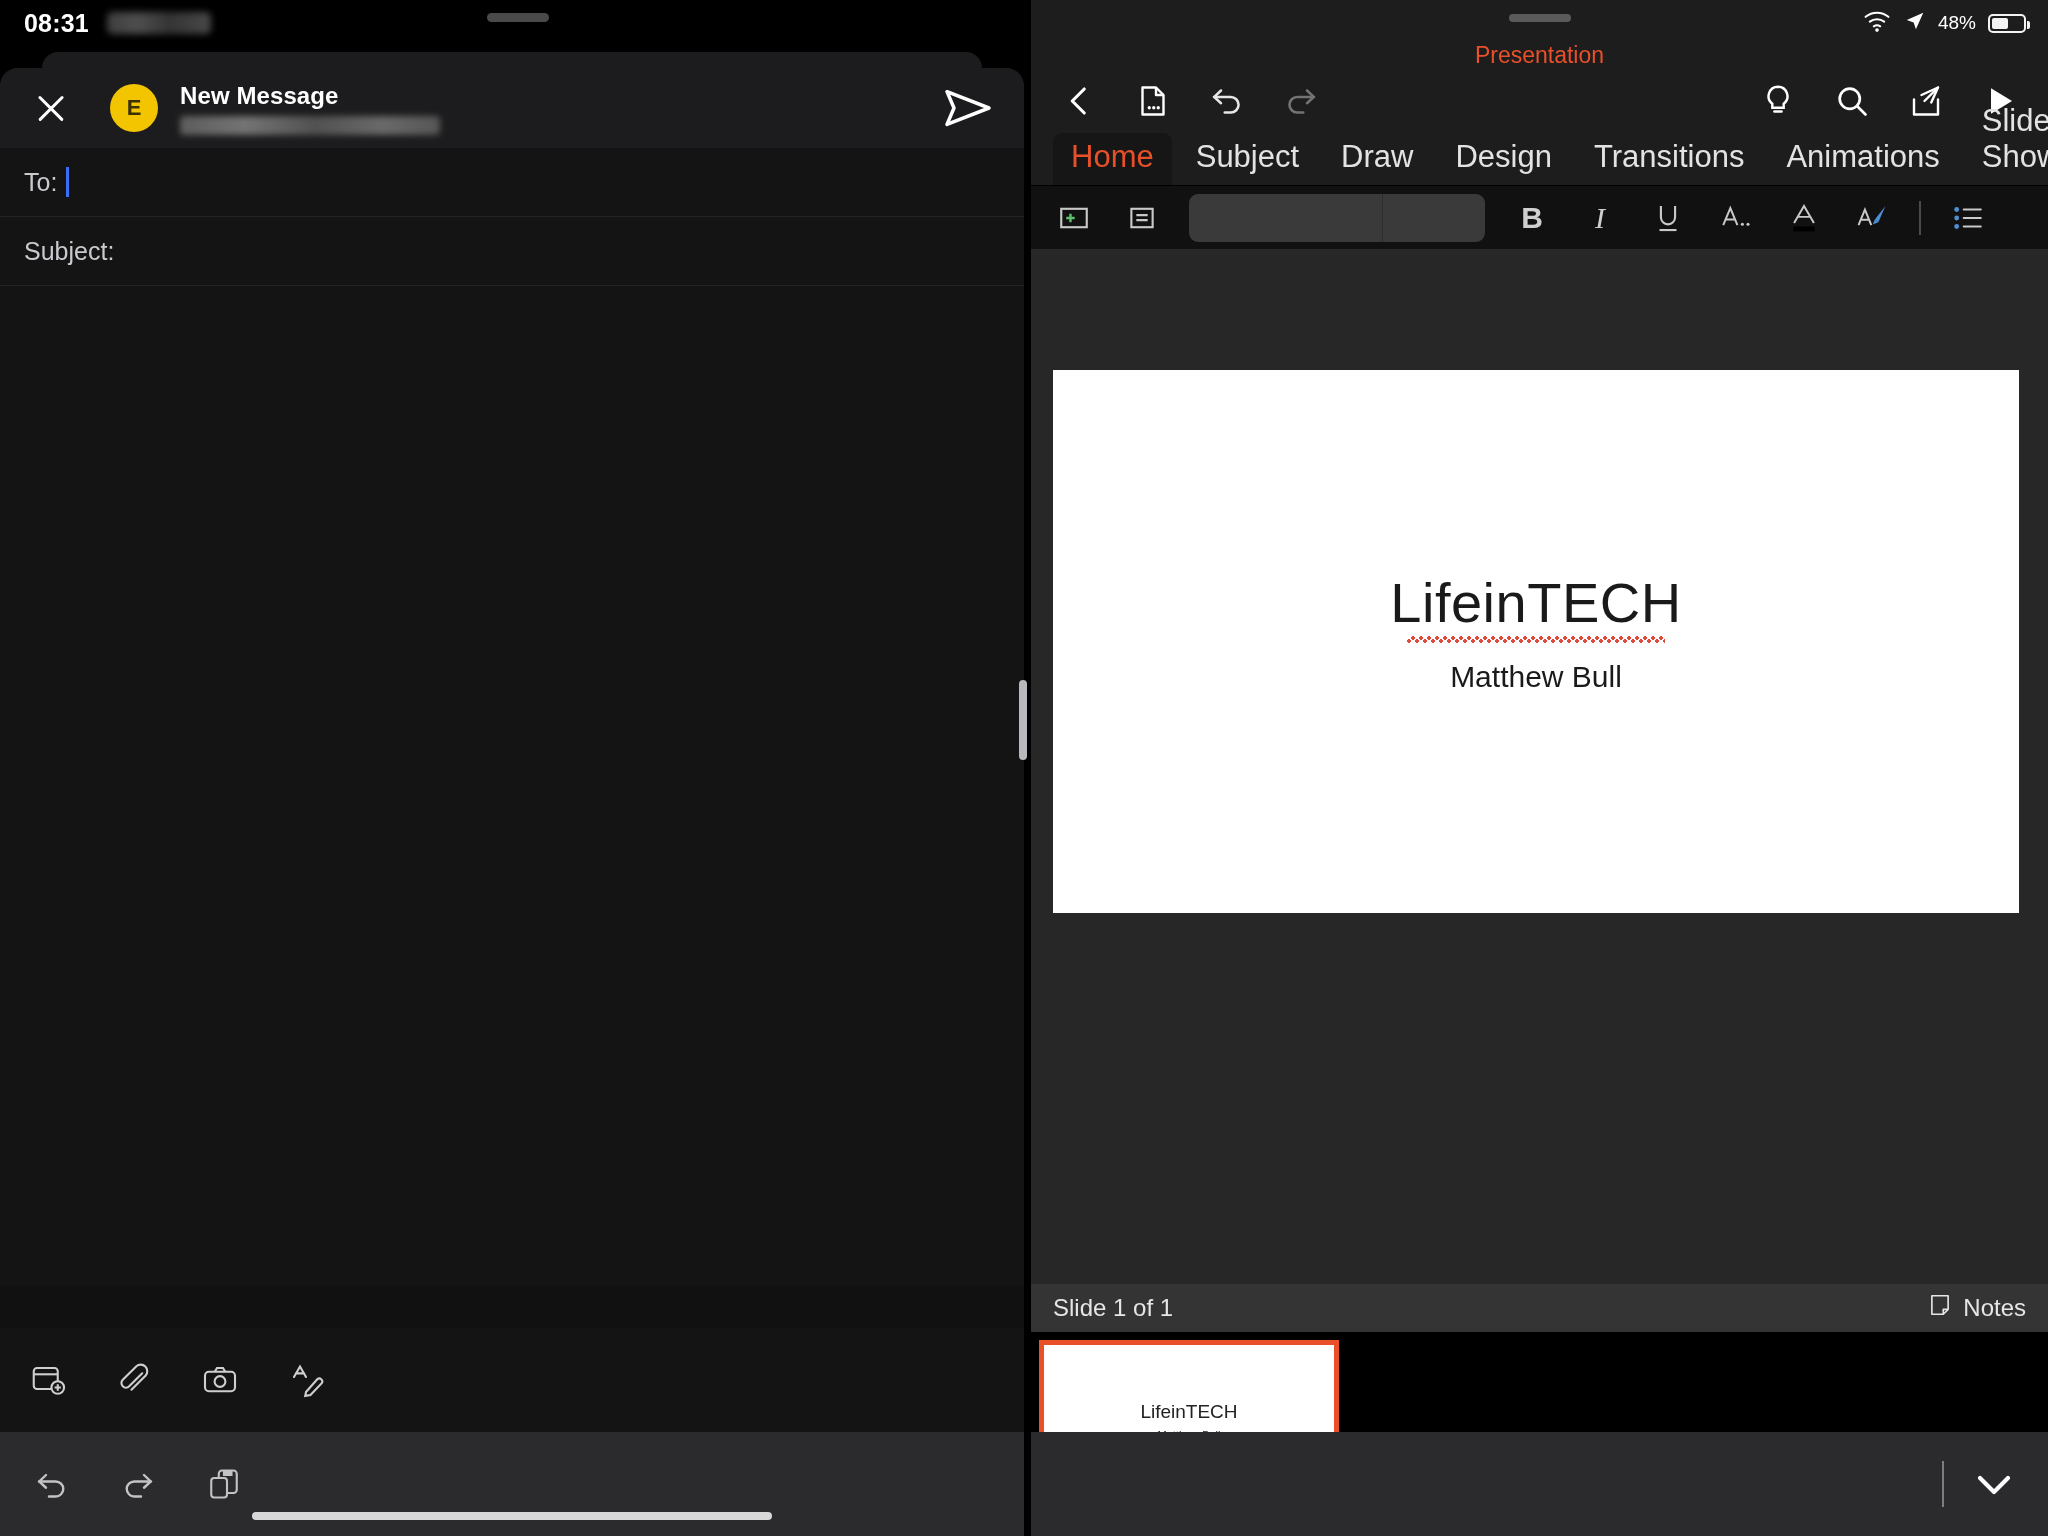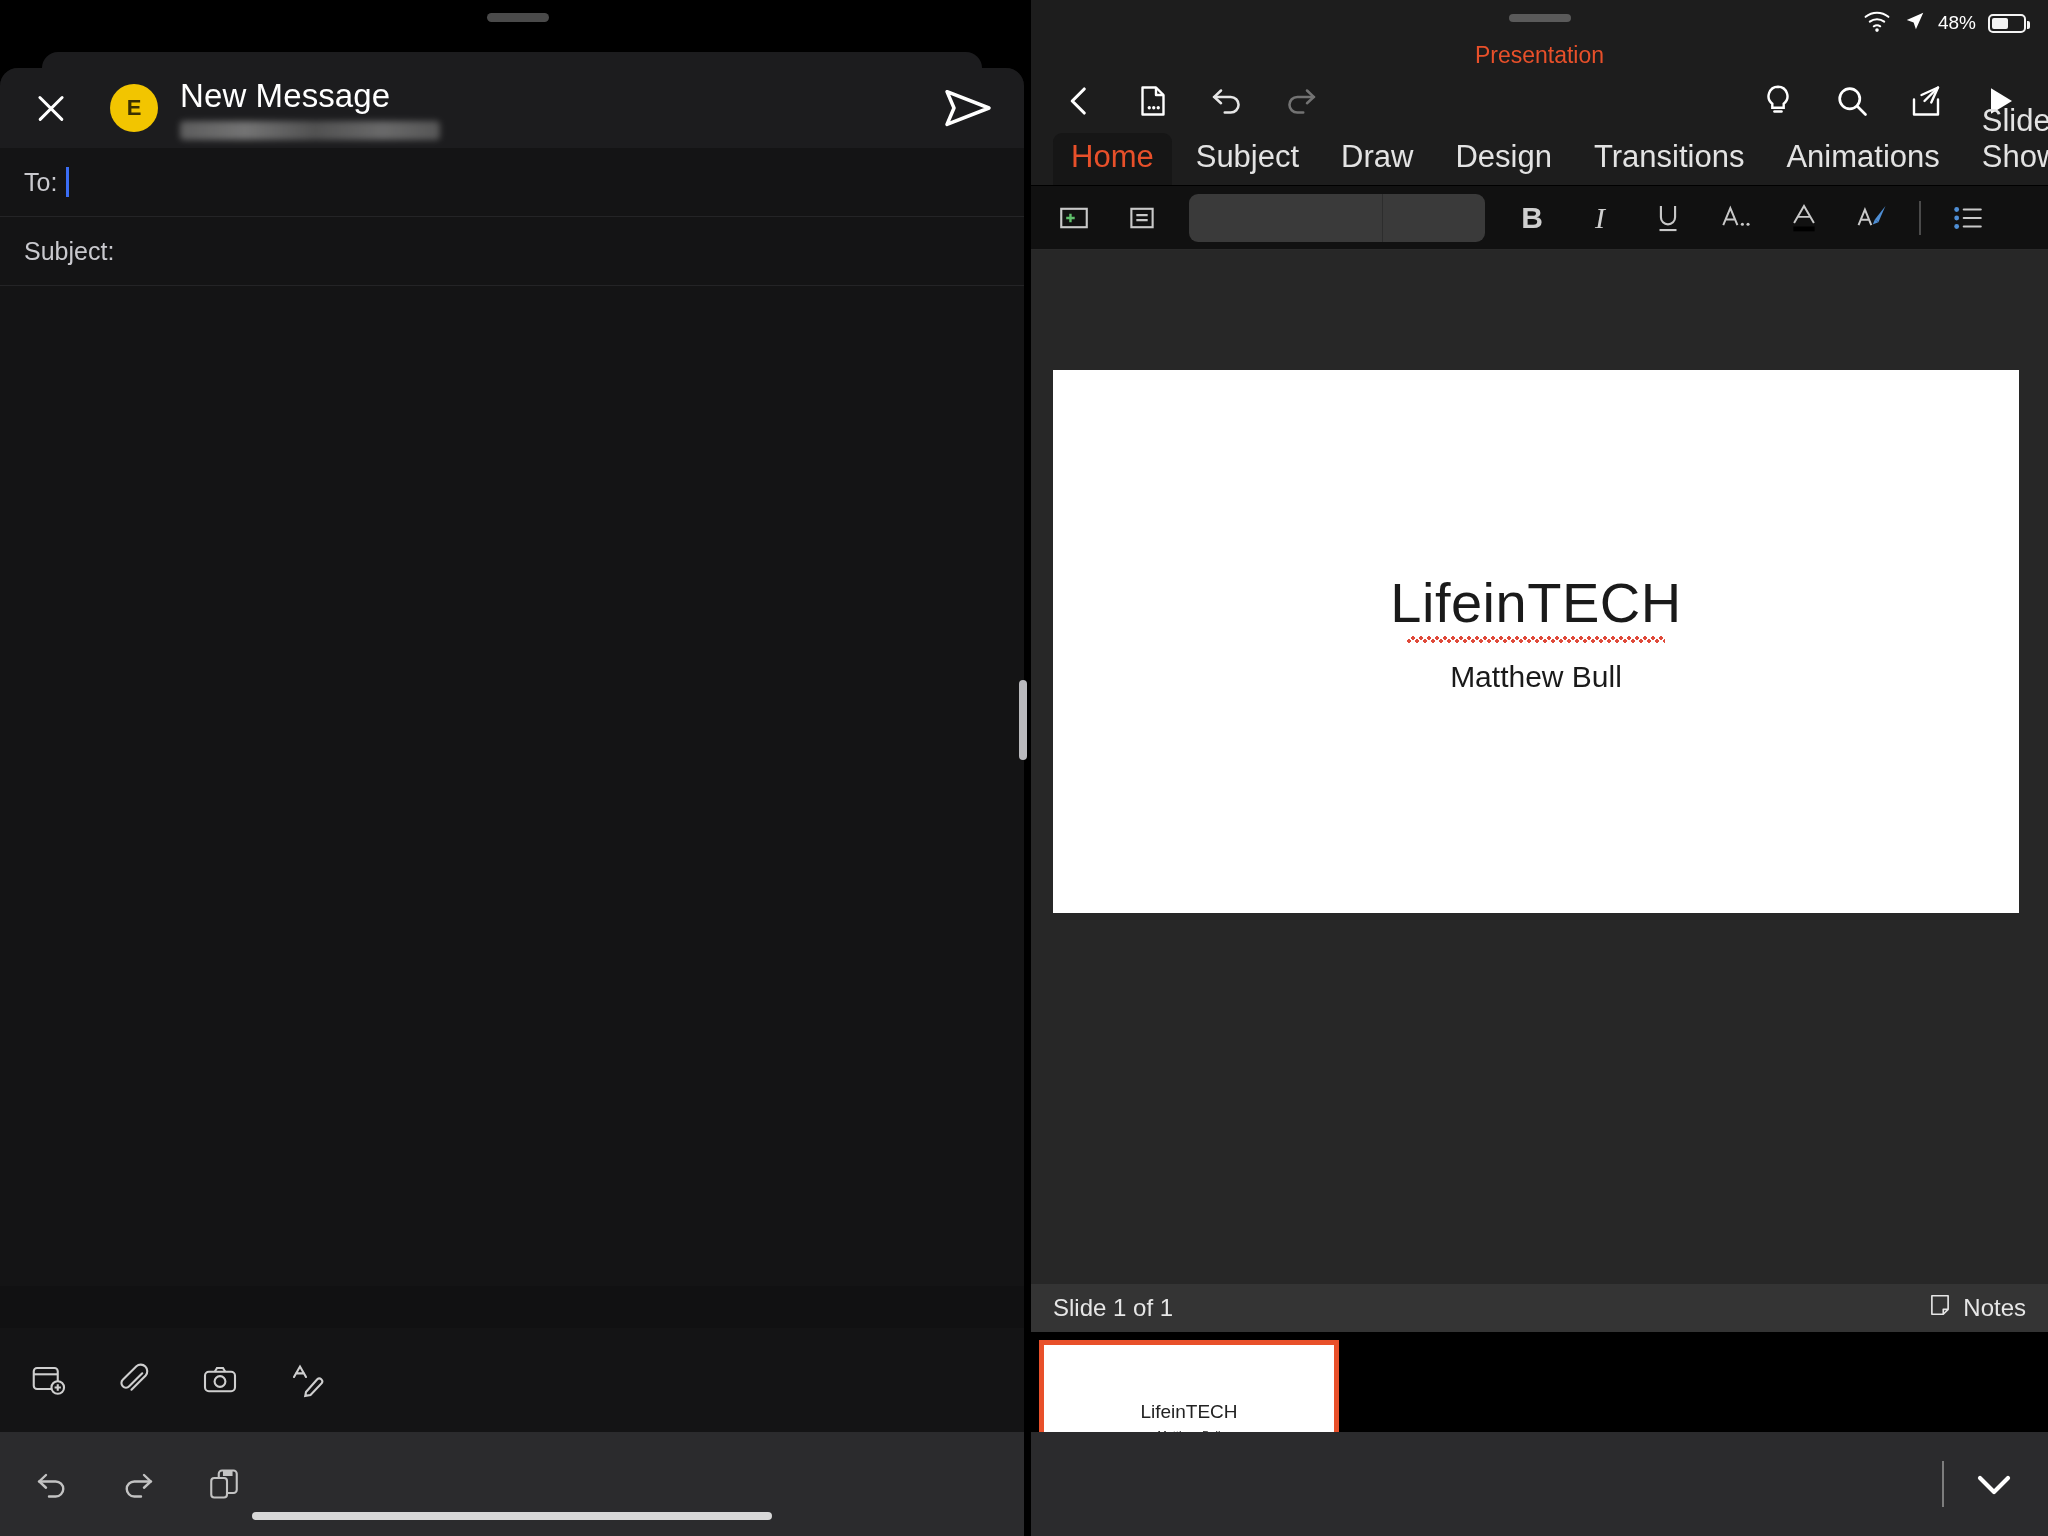--- a/index.html
+++ b/index.html
@@ -53,21 +53,21 @@
     background:#fff; border-radius:2px;
   }
   .close-x::before { transform:rotate(45deg); }
   .close-x::after  { transform:rotate(-45deg); }
   .avatar {
     width:48px; height:48px; border-radius:50%; background:#f2c500;
     margin-left:36px; display:flex; align-items:center; justify-content:center;
     color:#3a3000; font-size:22px; font-weight:700;
   }
   .hdr-text { margin-left:22px; display:flex; flex-direction:column; gap:2px; }
-  .hdr-title { color:#fff; font-size:33px; font-weight:400; letter-spacing:.1px; }
+  .hdr-title { color:#fff; font-size:24px; font-weight:700; letter-spacing:.1px; }
   .hdr-sub {
     width:260px; height:19px; border-radius:4px;
     background:linear-gradient(90deg,#6d6d6d,#8a8a8a 25%,#5f5f5f 52%,#7d7d7d 78%,#646464);
     filter:blur(3.2px); opacity:.8; margin-top:4px;
   }
   .send-btn {
     margin-left:auto; width:56px; height:56px; position:relative; cursor:pointer;
   }
   .send-btn svg { width:56px; height:56px; }
 
@@ -217,20 +217,24 @@
   .kb-divider { width:2px; height:46px; background:#7d7d7d; }
   .chev-down { width:48px; height:48px; cursor:pointer; }
 </style>
 </head>
 <body>
 
 <div class="screen">
 
   <div class="mail-pane">
 
+    <div class="statusbar-left">
+      <span class="sb-time">08:31</span>
+      <span class="sb-blur"></span>
+    </div>
     <div class="grabber-left"></div>
 
     <div class="card-behind"></div>
 
     <div class="compose-sheet">
 
       <div class="compose-header">
         <div class="close-x"></div>
         <div class="avatar">E</div>
         <div class="hdr-text">

